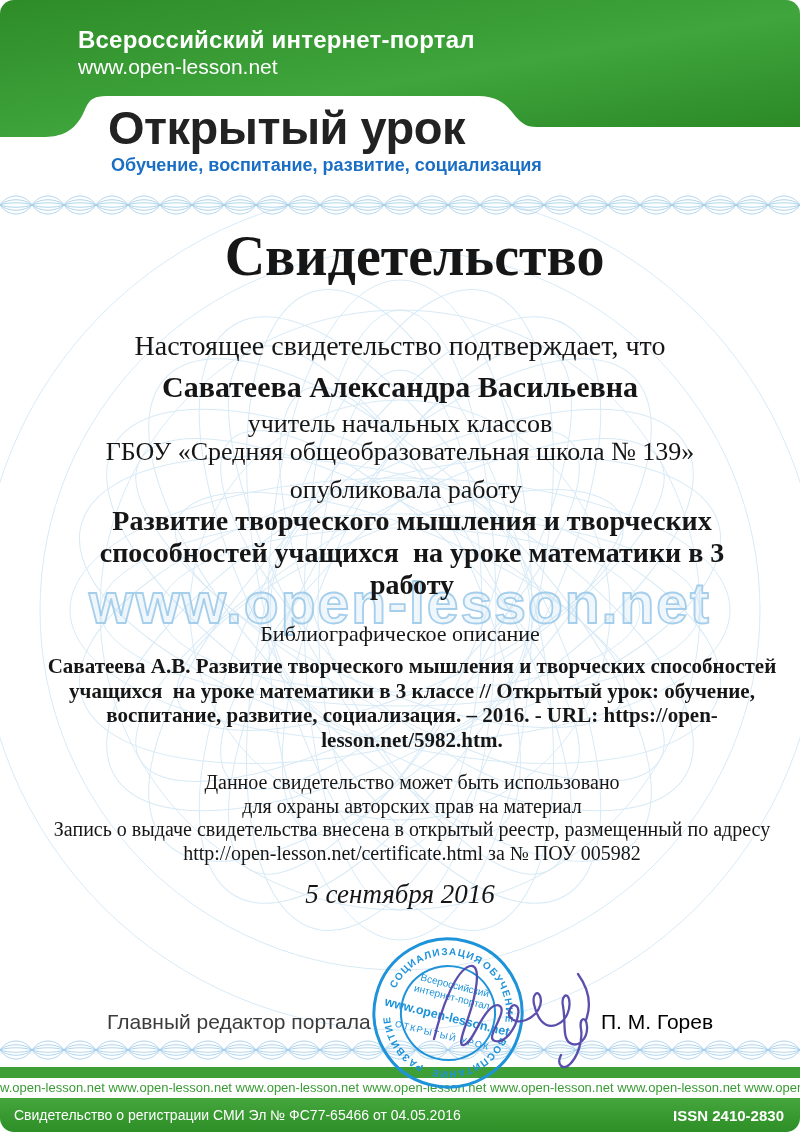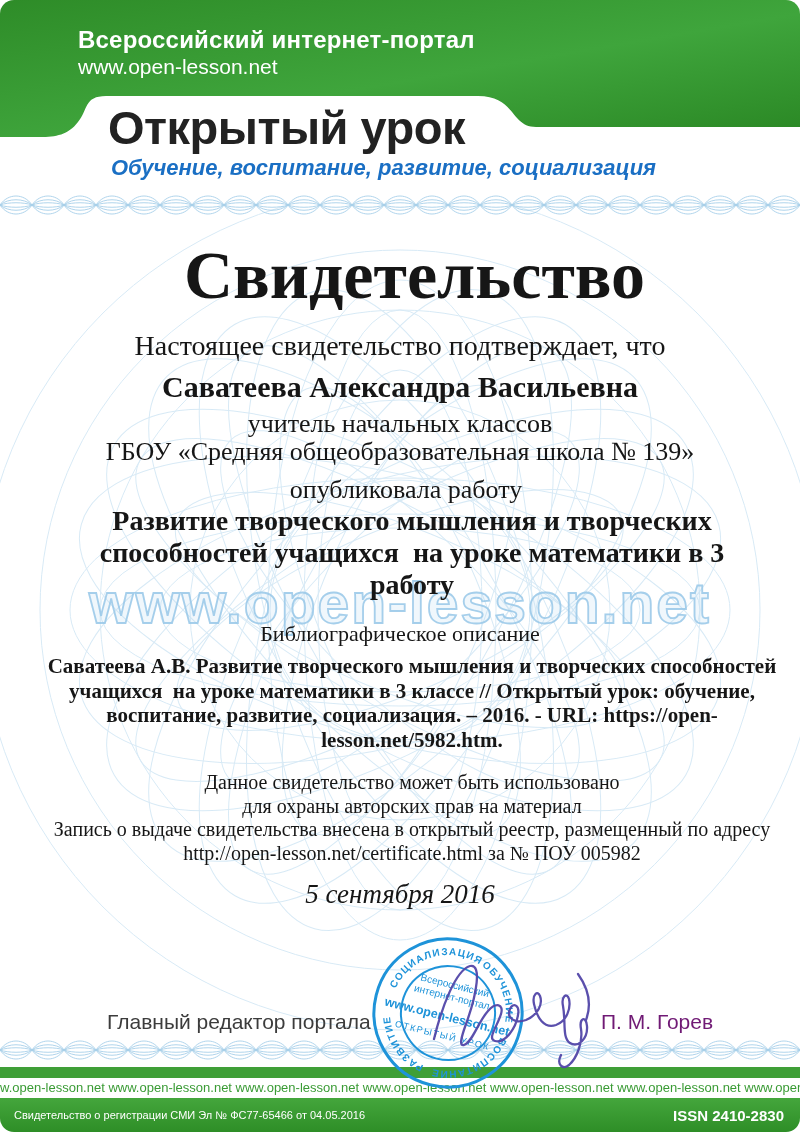--- a/index.html
+++ b/index.html
@@ -12,62 +12,62 @@
 
   
   .header-shape{position:absolute;top:0;left:0;width:800px;height:140px;z-index:5;}
   .hdr-portal{position:absolute;top:26px;left:78px;z-index:6;
     font-family:"Liberation Sans",sans-serif;font-weight:bold;font-size:24px;color:#ffffff;letter-spacing:.2px;}
   .hdr-site{position:absolute;top:55px;left:78px;z-index:6;
     font-family:"Liberation Sans",sans-serif;font-size:21px;color:#ffffff;}
   .brand{position:absolute;top:100px;left:108px;z-index:6;
     font-family:"Liberation Sans",sans-serif;font-weight:bold;font-size:47px;color:#222222;letter-spacing:-.5px;}
   .tagline{position:absolute;top:155px;left:111px;z-index:6;
-    font-family:"Liberation Sans",sans-serif;font-style:italic;font-weight:bold;font-size:22px;color:#1a6fc4;}
+    font-family:"Liberation Sans",sans-serif;font-weight:bold;font-size:18px;color:#1a6fc4;}
 
   
   .band{position:absolute;left:0;width:800px;height:24px;z-index:1;}
   .band-top{top:193px;}
   .band-bottom{top:1038px;}
   .rosette{position:absolute;top:206px;left:0;width:800px;height:860px;z-index:0;}
   .watermark{position:absolute;top:570px;left:0;right:0;z-index:1;text-align:center;
     font-family:"Liberation Sans",sans-serif;font-weight:bold;font-size:57px;letter-spacing:2px;
     color:rgba(173,211,238,0.18);-webkit-text-stroke:1.8px rgba(150,199,232,0.85);}
 
   
   .txt{position:absolute;left:0;right:0;text-align:center;z-index:10;}
-  .cert-title{top:236px;font-weight:bold;font-size:68px;margin-left:29px;}
+  .cert-title{top:224px;font-weight:bold;font-size:56px;margin-left:29px;}
   .confirm{top:330px;font-size:28px;}
   .recipient{top:370px;font-weight:bold;font-size:30px;}
   .position{top:409px;font-size:26px;}
   .school{top:437px;font-size:26px;}
   .action{top:475px;font-size:26px;margin-left:12px;}
   .work-title{top:505px;font-weight:bold;font-size:28px;line-height:32px;}
   .bib-head{top:621px;font-size:22px;}
   .bib{top:654px;font-weight:bold;font-size:21px;line-height:24.5px;}
   .usage{top:771px;font-size:20px;line-height:23.5px;}
   .date{top:879px;font-style:italic;font-size:27px;}
 
   
   .editor-role{position:absolute;top:1010px;left:107px;z-index:10;
     font-family:"Liberation Sans",sans-serif;font-size:21px;color:#3c3c3c;}
   .signer-name{position:absolute;top:1010px;left:601px;z-index:10;
-    font-family:"Liberation Sans",sans-serif;font-size:21px;color:#701a75;}
+    font-family:"Liberation Sans",sans-serif;font-size:21px;color:#000000;}
   .stamp{position:absolute;left:362px;top:927px;width:172px;height:172px;z-index:40;}
   .signature{position:absolute;left:428px;top:944px;width:195px;height:135px;z-index:45;}
 
   
   .footer{position:absolute;left:0;top:1067px;width:800px;height:65px;z-index:30;}
   .footer-green-top{height:11px;background:#3f9f37;}
   .footer-strip{height:20px;background:#ffffff;overflow:hidden;white-space:nowrap;
     font-family:"Liberation Sans",sans-serif;font-size:13px;line-height:20px;color:#3a9b35;}
   .footer-main{height:34px;background:linear-gradient(#44a63c,#2e8e27);
     display:flex;align-items:center;justify-content:space-between;
     font-family:"Liberation Sans",sans-serif;color:#ffffff;}
-  .footer-reg{font-size:11px;padding-left:14px;}
+  .footer-reg{font-size:14px;padding-left:14px;}
   .footer-issn{font-size:15px;font-weight:bold;padding-right:16px;}
 </style>
 </head>
 <body>
 
 <div class="page">
 
   <svg class="rosette" viewBox="0 0 800 860" fill="none">
     <defs>
       <linearGradient id="hdrGrad" x1="0" y1="0" x2="1" y2="1">

